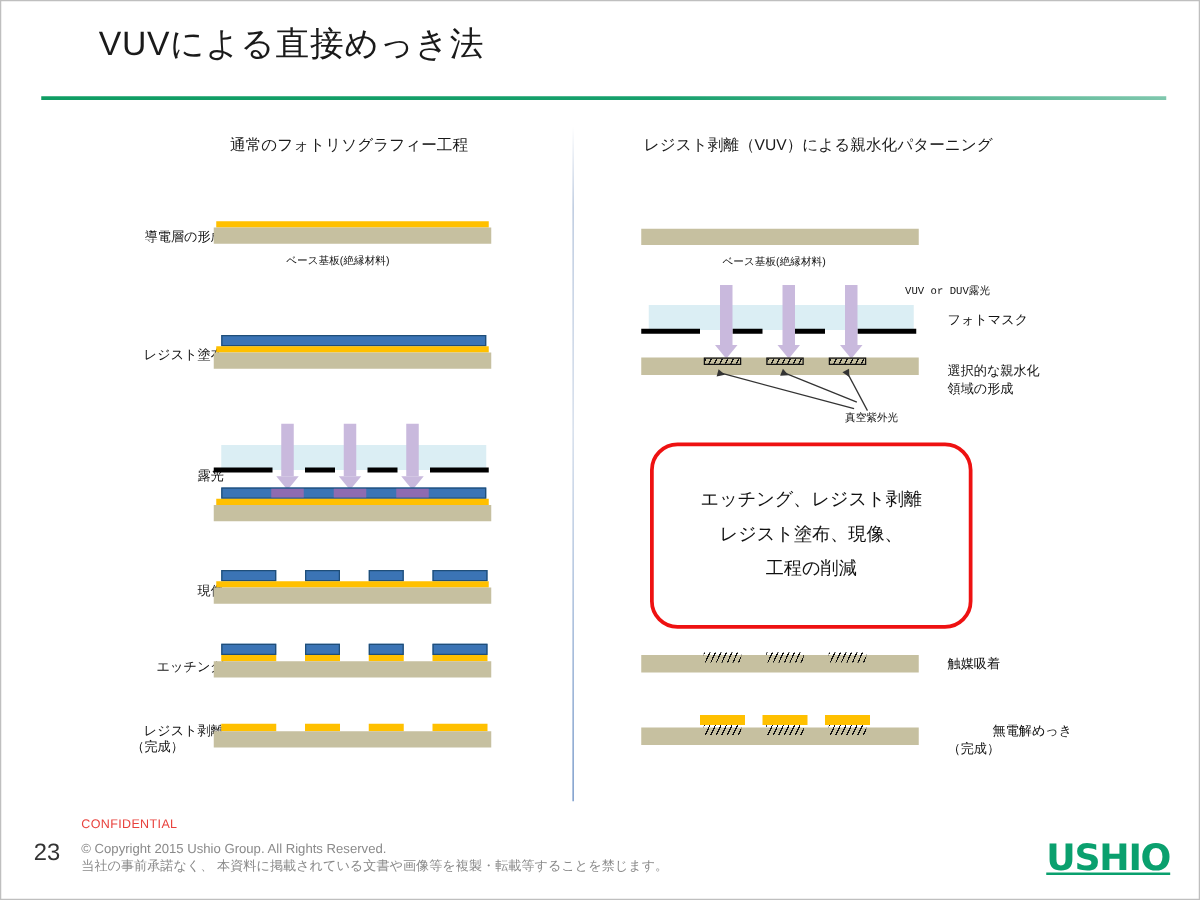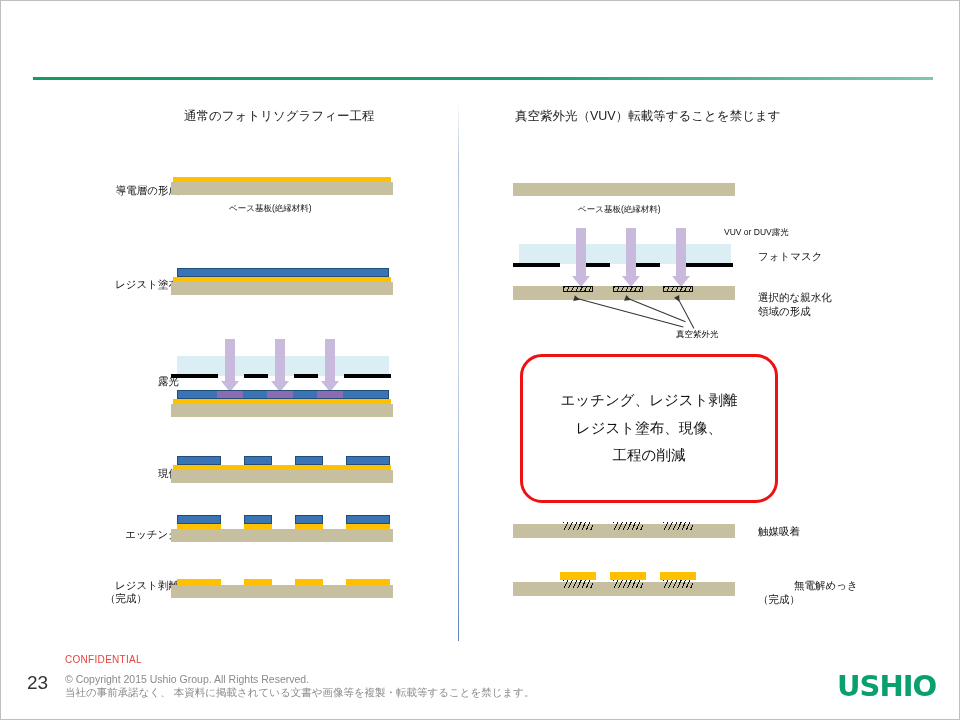--- a/index.html
+++ b/index.html
@@ -36,21 +36,21 @@
 
   .arrow-col{position:absolute;width:10px;background:#c9b9dd;}
   .arrow-head{position:absolute;width:0;height:0;border-left:9px solid transparent;
               border-right:9px solid transparent;border-top:11px solid #c9b9dd;}
 
   
   .step-label{position:absolute;font-size:10.5px;color:#111;text-align:right;
               line-height:1.25;white-space:nowrap;}
   .cap{position:absolute;font-size:8.5px;color:#111;white-space:nowrap;}
   .side-label{position:absolute;font-size:10.5px;color:#111;line-height:1.3;white-space:nowrap;}
-  .tiny-label{position:absolute;font-size:8.5px;color:#111;white-space:nowrap;}
+  .tiny-label{position:absolute;font-size:8.5px;color:#111;white-space:nowrap;font-family:Liberation Mono, monospace;}
 
   
   .callout{position:absolute;left:519px;top:353px;width:252px;height:143px;
            border:3px solid #ee1111;border-radius:22px;background:#fff;
            display:flex;flex-direction:column;align-items:center;justify-content:center;}
   .callout div{font-size:14.5px;color:#111;line-height:1.9;white-space:nowrap;}
 
   
   .hatch{position:absolute;background-image:repeating-linear-gradient(
             115deg,#111 0px,#111 1px,transparent 1px,transparent 4px);}
@@ -63,31 +63,32 @@
   .leader-head{position:absolute;width:0;height:0;border-top:3px solid transparent;
                border-bottom:3px solid transparent;border-right:6px solid #333;}
 
   
   .confidential{position:absolute;left:64px;top:653px;font-size:10px;color:#e8413c;
                 letter-spacing:.3px;}
   .pagenum{position:absolute;left:26px;top:671px;font-size:19px;color:#333;}
   .copy1{position:absolute;left:64px;top:672px;font-size:10.5px;color:#8a8a8a;white-space:nowrap;}
   .copy2{position:absolute;left:64px;top:685px;font-size:10.5px;color:#8a8a8a;white-space:nowrap;}
   .logo{position:absolute;left:836px;top:668px;font-size:29px;font-weight:bold;
-        color:#0aa06e;letter-spacing:-1px;font-family:"DejaVu Sans",sans-serif;}
+        color:#0aa06e;letter-spacing:-1px;font-family:"DejaVu Sans",sans-serif;text-decoration:underline;}
 </style>
 </head>
 <body>
 
 <div class="slide">
 
+  <div class="title">VUVによる直接めっき法</div>
   <div class="title-rule"></div>
 
   <div class="col-head left">通常のフォトリソグラフィー工程</div>
-  <div class="col-head right">真空紫外光（VUV）転載等することを禁じます</div>
+  <div class="col-head right">レジスト剥離（VUV）による親水化パターニング</div>
   <div class="divider"></div>
 
   <div class="step-label" style="left:78px;top:183px;width:100px;">導電層の形成</div>
   <div class="layer copper" style="left:172px;top:176px;width:218px;height:5px;"></div>
   <div class="layer substrate" style="left:170px;top:181px;width:222px;height:13px;"></div>
   <div class="cap" style="left:228px;top:202px;">ベース基板(絶縁材料)</div>
 
   <div class="step-label" style="left:78px;top:277px;width:100px;">レジスト塗布</div>
   <div class="layer resist" style="left:176px;top:267px;width:212px;height:9px;"></div>
   <div class="layer copper" style="left:172px;top:276px;width:218px;height:5px;"></div>

